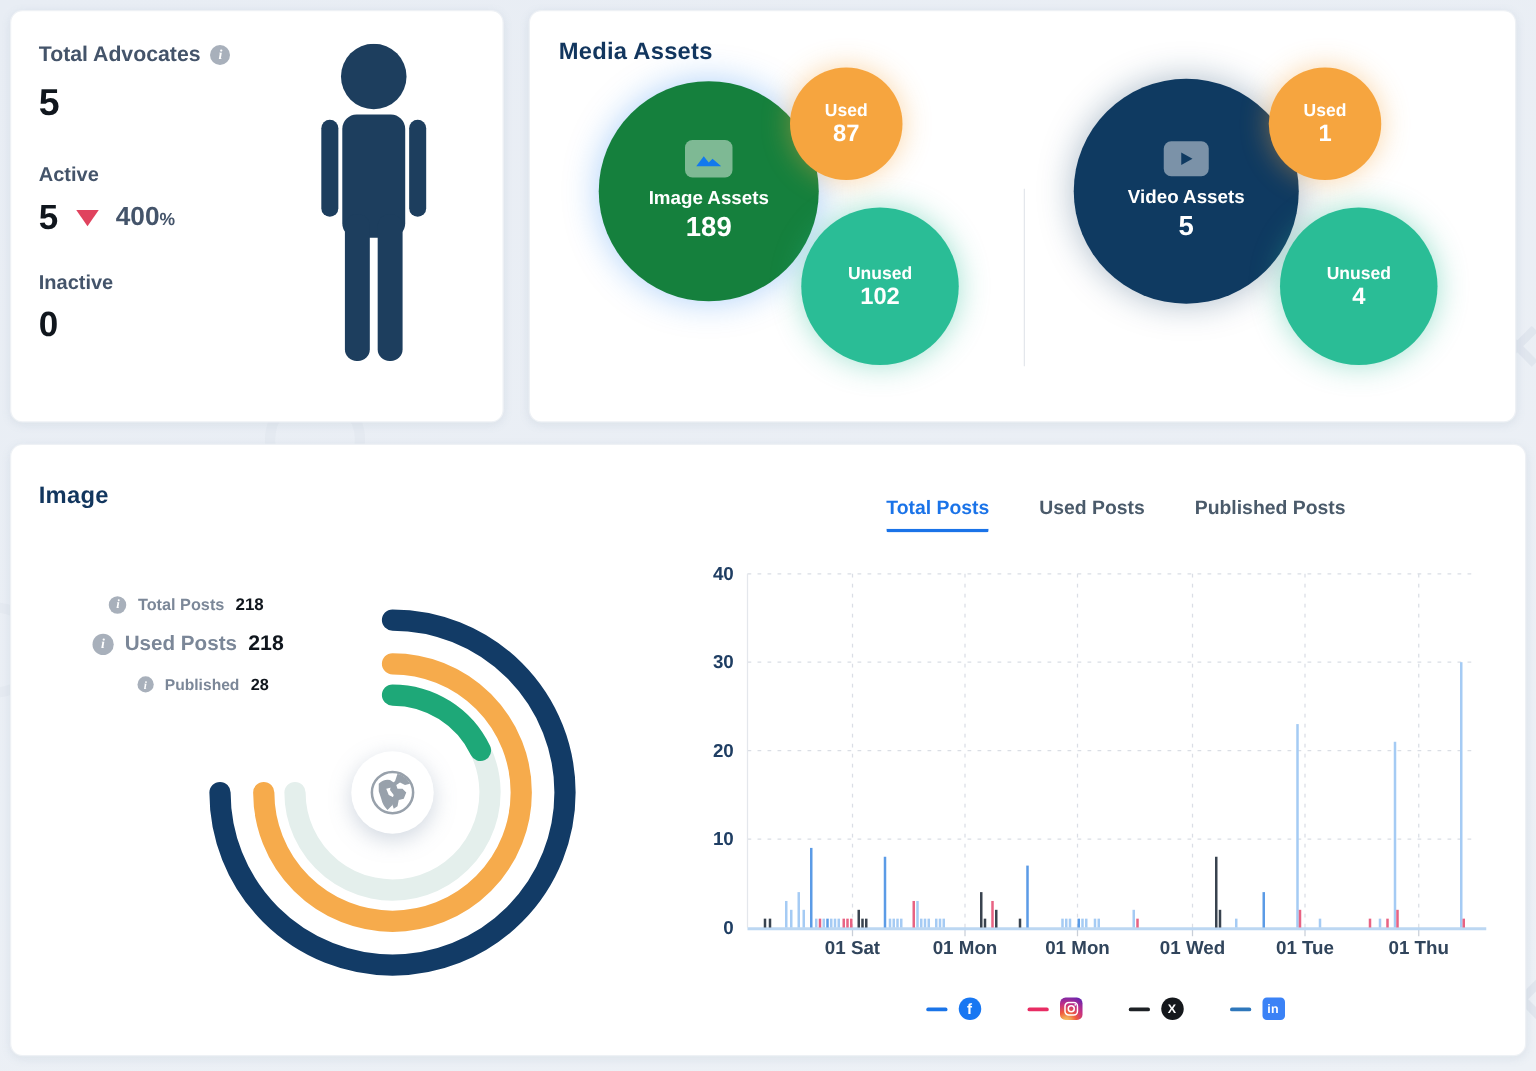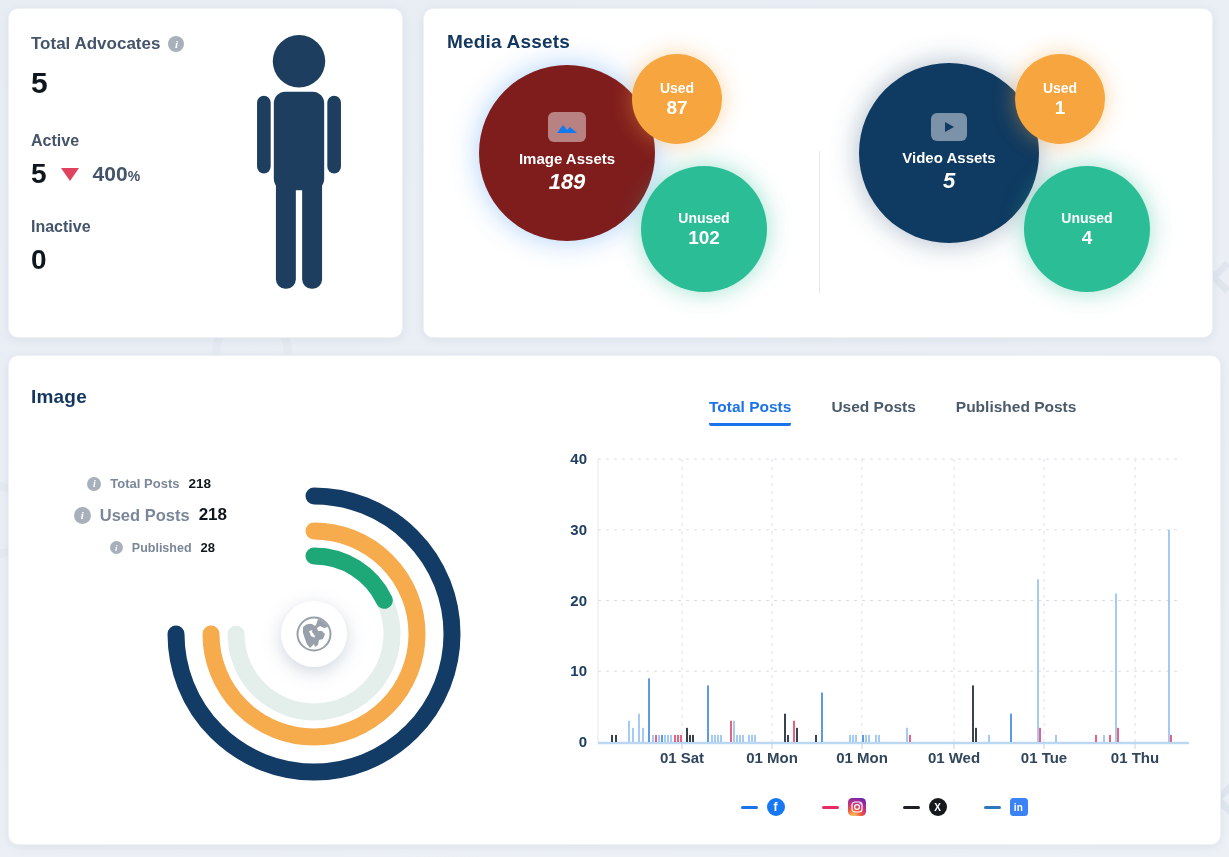--- a/index.html
+++ b/index.html
@@ -41,21 +41,21 @@
   .delta-val .pct { font-size:14px; font-weight:700; }
   .person-wrap { position:absolute; left:225px; top:26px; width:130px; height:258px; }
   .adv-caption { position:absolute; left:140px; top:297px; width:290px; text-align:center;
                  font-size:14.5px; font-weight:600; color:#9aa5b3; }
 
   
   #media-title { position:absolute; left:23px; top:22px; }
   .bubble { position:absolute; border-radius:50%; display:flex; flex-direction:column;
             align-items:center; justify-content:center; color:#fff; text-align:center; }
   .bubble-main-label { font-size:15px; font-weight:600; }
-  .bubble-main-value { font-size:22px; font-weight:800; margin-top:2px;font-style:italic; }
+  .bubble-main-value { font-size:22px; font-weight:800; margin-top:2px; }
   .bubble-sub-label { font-size:14px; font-weight:700; }
   .bubble-sub-value { font-size:19px; font-weight:800; margin-top:1px; }
   .badge { width:38px; height:30px; border-radius:6px; display:flex; align-items:center;
            justify-content:center; margin-bottom:8px; }
   .divider-v { position:absolute; left:395px; top:142px; width:1px; height:142px; background:#e4e7ec; }
 
   
   #posts-title { position:absolute; left:22px; top:30px; }
   .tabs { position:absolute; left:700px; top:42px; display:flex; gap:40px; }
   .tab { font-size:15.5px; font-weight:700; color:#4a5a6a; padding-bottom:7px;
@@ -133,21 +133,21 @@
         <rect x="38" y="130" width="19" height="112" rx="9"></rect>
         <rect x="63" y="130" width="19" height="112" rx="9"></rect>
       </g>
     </svg>
   </div>
 </div>
 
 <div class="card" id="card-media">
   <div class="card-title" id="media-title">Media Assets</div>
 
-  <div class="bubble" style="left:55px; top:56px; width:176px; height:176px; background:#7f1d1d; box-shadow:0 0 28px rgba(18,121,238,.35);">
+  <div class="bubble" style="left:55px; top:56px; width:176px; height:176px; background:#15803d; box-shadow:0 0 28px rgba(18,121,238,.35);">
     <span class="badge" style="background:rgba(255,255,255,.45);">
       <svg width="24" height="18" viewBox="0 0 24 18">
           <path fill="#1279ee" d="M2 15 L8 7 L12 12 L15 9 L22 15 Z"></path>
         </svg>
     </span>
     <span class="bubble-main-label">Image Assets</span>
     <span class="bubble-main-value">189</span>
   </div>
   <div class="bubble" style="left:208px; top:45px; width:90px; height:90px; background:#f6a53f; box-shadow:0 0 22px rgba(246,165,63,.45);">
     <span class="bubble-sub-label">Used</span>

